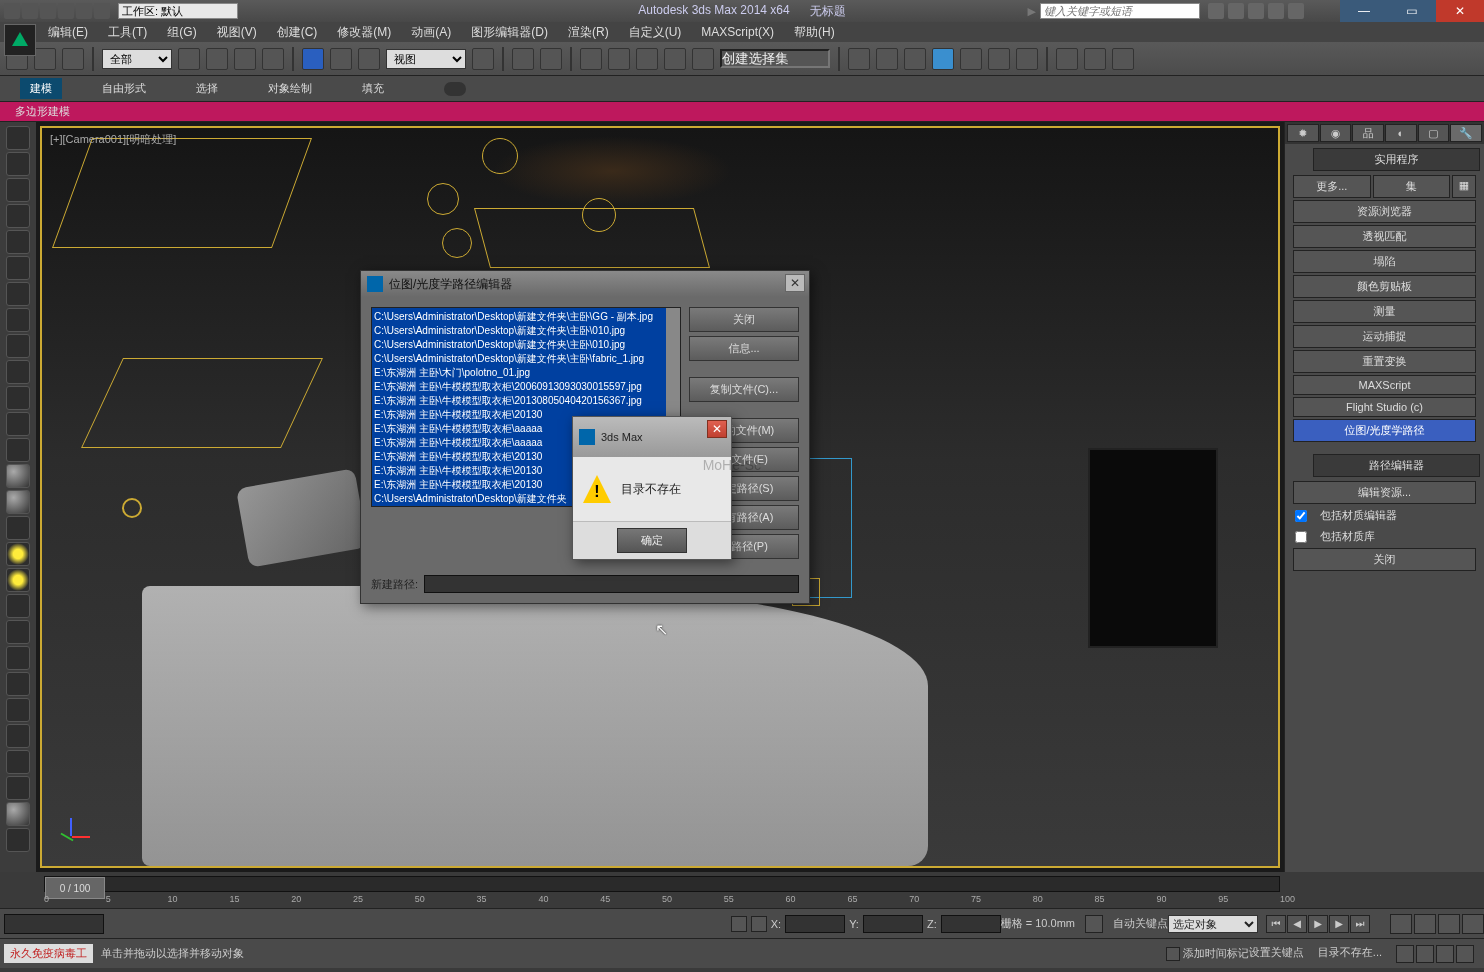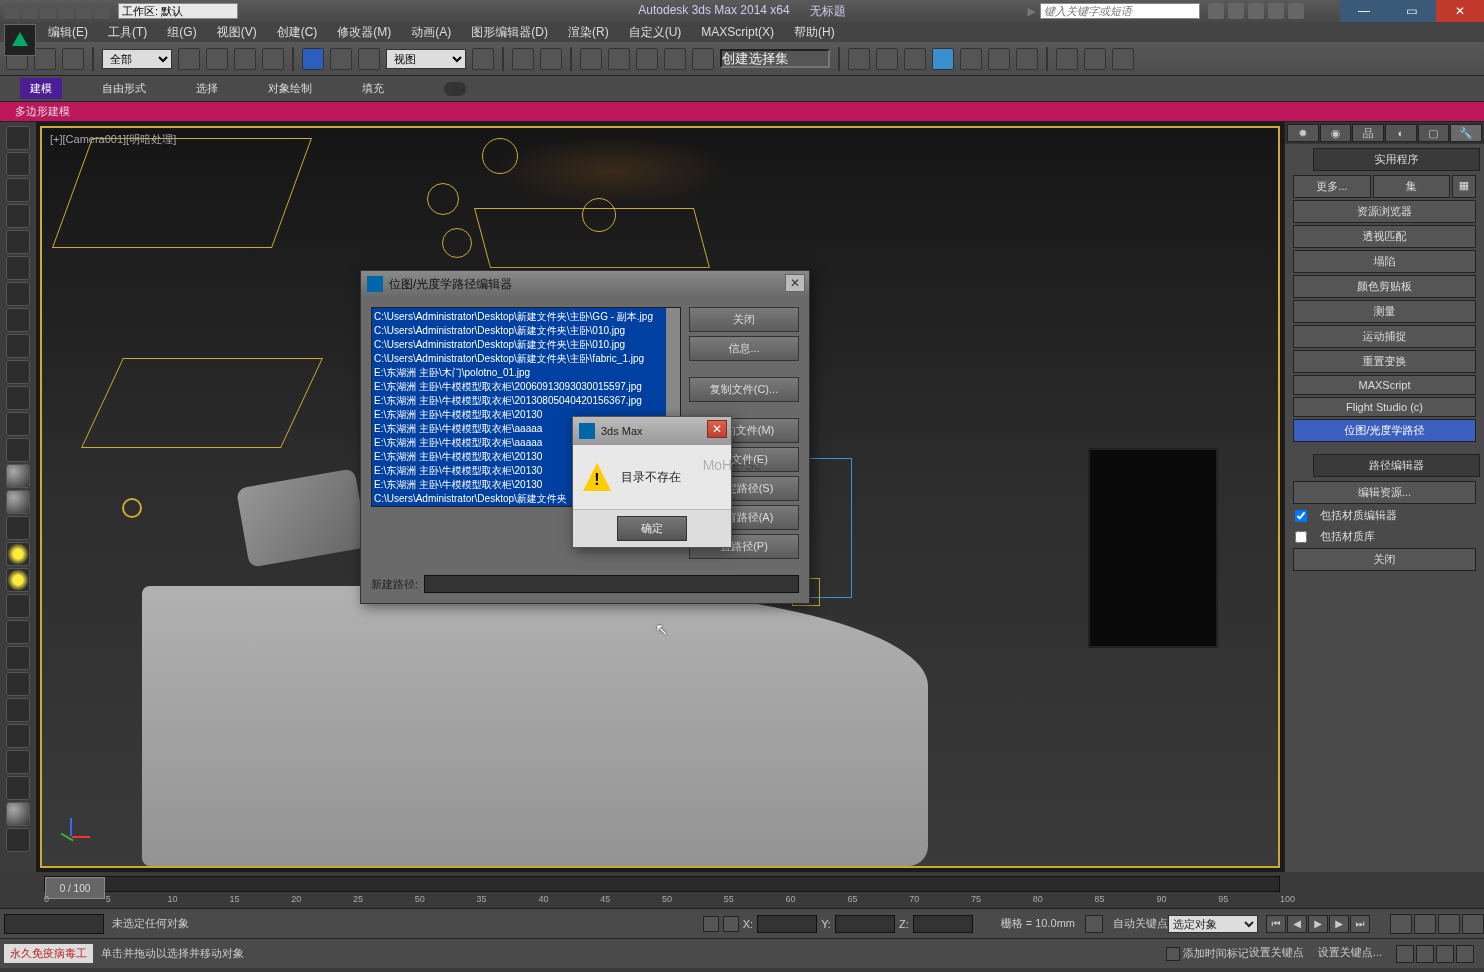--- a/index.html
+++ b/index.html
@@ -32,21 +32,21 @@
 .maintb .tool { width:22px; height:22px; background:#555; border:1px solid #333; border-radius:2px; }
 .maintb .sep { width:2px; height:24px; background:#333; margin:0 2px; }
 .maintb select, .maintb input[type=text] { height:20px; background:#ddd; border:1px solid #333; font-size:11px; padding:0 3px; }
 .maintb .sel-all { width:70px; }
 .maintb .sel-view { width:80px; }
 .maintb .named-sel { width:110px; background:#555; color:#eee; }
 
 
 .ribbon { height: 26px; background:#4a4a4a; border-bottom:1px solid #222; display:flex; align-items:center; color:#ddd; font-size:11px; padding-left:20px; gap:30px; }
 .ribbon .tab { padding:3px 10px; }
-.ribbon .tab.active { background:#4c1d95; color:#fff;padding-left:10px; }
+.ribbon .tab.active { background:#0c4a6e; color:#fff;padding-left:10px; }
 .ribbon2 { height:20px; background:#be185d; border-bottom:1px solid #222; display:flex; align-items:center; font-size:11px; color:#ddd; padding-left:15px; }
 
 
 .content { position:absolute; top:122px; left:0; right:0; bottom:100px; display:flex; }
 .left-tools { width:36px; background:#3c3c3c; display:flex; flex-direction:column; align-items:center; padding-top:4px; gap:2px; }
 .left-tools .lt { width:24px; height:24px; background:#2d2d2d; border:1px solid #555; border-radius:3px; }
 .left-tools .lt.sun { background:radial-gradient(circle,#ffeb3b 30%,#2d2d2d 70%); }
 .left-tools .lt.sphere { background:radial-gradient(circle at 30% 30%, #aaa, #333); }
 .viewport-wrap { flex:1; background:#1a1a1a; position:relative; padding:2px; }
 .viewport { position:absolute; inset:4px; border:2px solid #ccaa33; background:#2a2a2a; overflow:hidden; }
@@ -92,21 +92,21 @@
 .dlg-list-item { white-space:nowrap; line-height:14px; }
 .dlg-list-scroll { position:absolute; right:0; top:0; bottom:0; width:14px; background:#888; }
 .dlg-btns { width:110px; display:flex; flex-direction:column; gap:4px; }
 .dlg-btn { background:linear-gradient(#7a7a7a,#5c5c5c); border:1px solid #333; color:#ddd; padding:4px; text-align:center; font-size:11px; }
 .dlg-row { display:flex; align-items:center; gap:6px; padding:6px 10px 10px; }
 .dlg-row label { color:#222; font-size:11px; }
 .dlg-row input { flex:1; height:18px; background:#333; border:1px solid #111; color:#ddd; }
 
 
 .dlg-alert { top:416px; left:572px; width:160px; background:#e8e8e8; border:1px solid #555; }
-.dlg-alert .dlg-title { background:linear-gradient(#bbb,#999); height:28px; color:#222; font-size:11px; }
+.dlg-alert .dlg-title { background:linear-gradient(#bbb,#999); height:40px; color:#222; font-size:11px; }
 .dlg-alert .dlg-close { background:linear-gradient(#e06050,#c04030); color:#fff; border:1px solid #803020; }
 .dlg-alert-body { padding:18px 10px; display:flex; align-items:center; gap:10px; color:#222; font-size:12px; }
 .warn-ico { width:28px;height:28px; background:#ffcc00; clip-path:polygon(50% 0,100% 100%,0 100%); display:flex;align-items:center;justify-content:center; font-weight:bold; color:#000; font-size:16px; padding-top:6px; }
 .dlg-alert-foot { padding:6px; display:flex; justify-content:center; border-top:1px solid #bbb; background:#ddd; }
 .dlg-alert-foot .dlg-btn { width:70px; background:linear-gradient(#777,#555); color:#eee; }
 .watermark { position:absolute; top:40px; right:-30px; font-size:14px; color:rgba(0,0,0,0.25); pointer-events:none; }
 
 
 .cursor { position:absolute; top:620px; left:655px; width:16px; height:20px; color:#fff; font-size:16px; pointer-events:none; text-shadow:0 0 2px #000; }
 
@@ -116,21 +116,21 @@
 .timeline .slider-thumb { position:absolute; left:0; width:60px; height:22px; background:#666; border:1px solid #888; display:flex;align-items:center;justify-content:center; font-size:10px; color:#ddd; }
 .timeline .ruler { height:16px; position:relative; margin:0 4px; color:#aaa; font-size:9px; }
 .timeline .ruler span { position:absolute; top:0; }
 
 
 .status1 { position:absolute; bottom:34px; left:0; right:0; height:30px; background:#4a4a4a; border-top:1px solid #222; display:flex; align-items:center; font-size:11px; color:#ccc; }
 .status1 .maxscript { width:100px; background:#333; height:20px; margin-left:4px; border:1px solid #111; }
 .status1 .prompt { margin-left:8px; flex:0 0 430px; }
 .status1 .coord { display:flex; align-items:center; gap:4px; margin-left:auto; }
 .status1 .coord input { width:60px; height:18px; background:#333; border:1px solid #111; color:#ccc; padding:0 3px; font-size:10px; }
-.status1 .grid { margin-left:28px; }
+.status1 .grid { margin-left:0; }
 .status1 .rightbtns { margin-left:20px; display:flex; gap:2px; }
 .status1 .rb { width:22px;height:20px;background:#555;border:1px solid #222; }
 .status1 .autokey { margin-left:10px; }
 .status1 .autosel { width:90px; height:18px; background:#ddd; color:#222; border:1px solid #333; font-size:11px; }
 .playback { display:flex; gap:1px; margin-left:8px; }
 .playback .pb { width:20px;height:18px;background:#555;border:1px solid #222;display:flex;align-items:center;justify-content:center;color:#ccc;font-size:10px; }
 
 .status2 { position:absolute; bottom:4px; left:0; right:0; height:30px; background:#4a4a4a; border-top:1px solid #222; display:flex; align-items:center; font-size:11px; color:#ccc; }
 .status2 .virus { margin-left:4px; padding:2px 6px; background:#ddd; color:#c02020; font-size:11px; }
 .status2 .prompt2 { margin-left:8px; flex:1; }
@@ -444,21 +444,20 @@
       <span style="left: 80%;">80</span>
       <span style="left: 85%;">85</span>
       <span style="left: 90%;">90</span>
       <span style="left: 95%;">95</span>
       <span style="left: 100%;">100</span>
     </div>
 </div>
 
 <div class="status1">
   <div class="maxscript"></div>
-  <div class="prompt">未选定任何对象</div>
   <div class="coord">
     <div style="width:16px;height:16px;background:#555;border:1px solid #222"></div>
     <div style="width:16px;height:16px;background:#555;border:1px solid #222"></div>
     <span>X:</span>
     <input style="">
     <span>Y:</span>
     <input style="">
     <span>Z:</span>
     <input style="">
   </div>
@@ -483,21 +482,21 @@
 
 <div class="status2">
   <div class="virus">永久免疫病毒工</div>
   <div class="prompt2">单击并拖动以选择并移动对象</div>
   <div class="chk2">
     <div style="width:14px;height:14px;background:#555;border:1px solid #222"></div>
     <span>添加时间标记</span>
   </div>
   <div class="rightstat">
     <span>设置关键点</span>
-    <span>设置关键点...</span>
+    <span>目录不存在...</span>
     <div style="display:flex;gap:2px">
       <div style="width:18px;height:18px;background:#555;border:1px solid #222"></div>
       <div style="width:18px;height:18px;background:#555;border:1px solid #222"></div>
       <div style="width:18px;height:18px;background:#555;border:1px solid #222"></div>
       <div style="width:18px;height:18px;background:#555;border:1px solid #222"></div>
     </div>
   </div>
 </div>
 
 </body></html>

